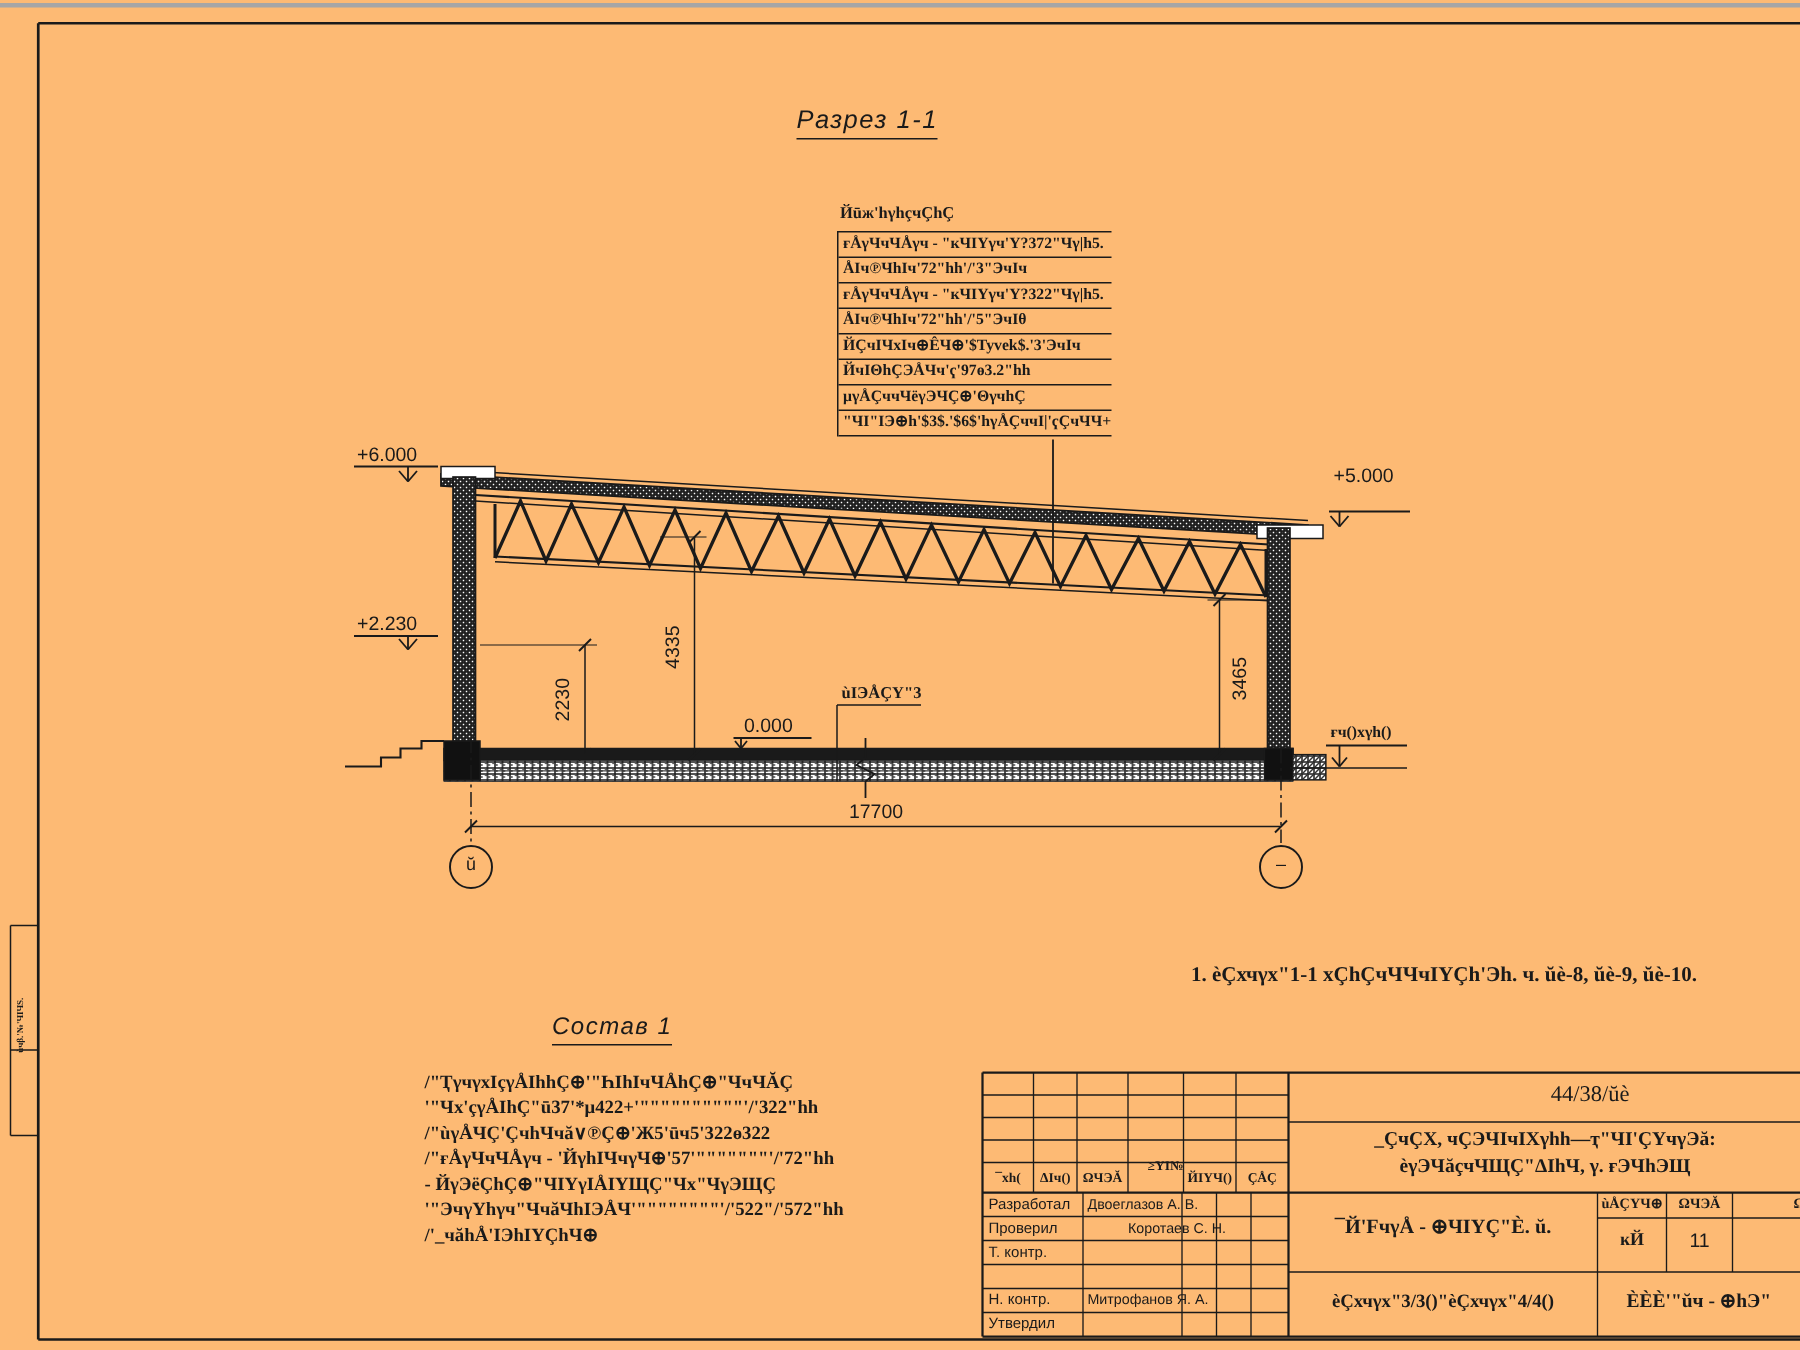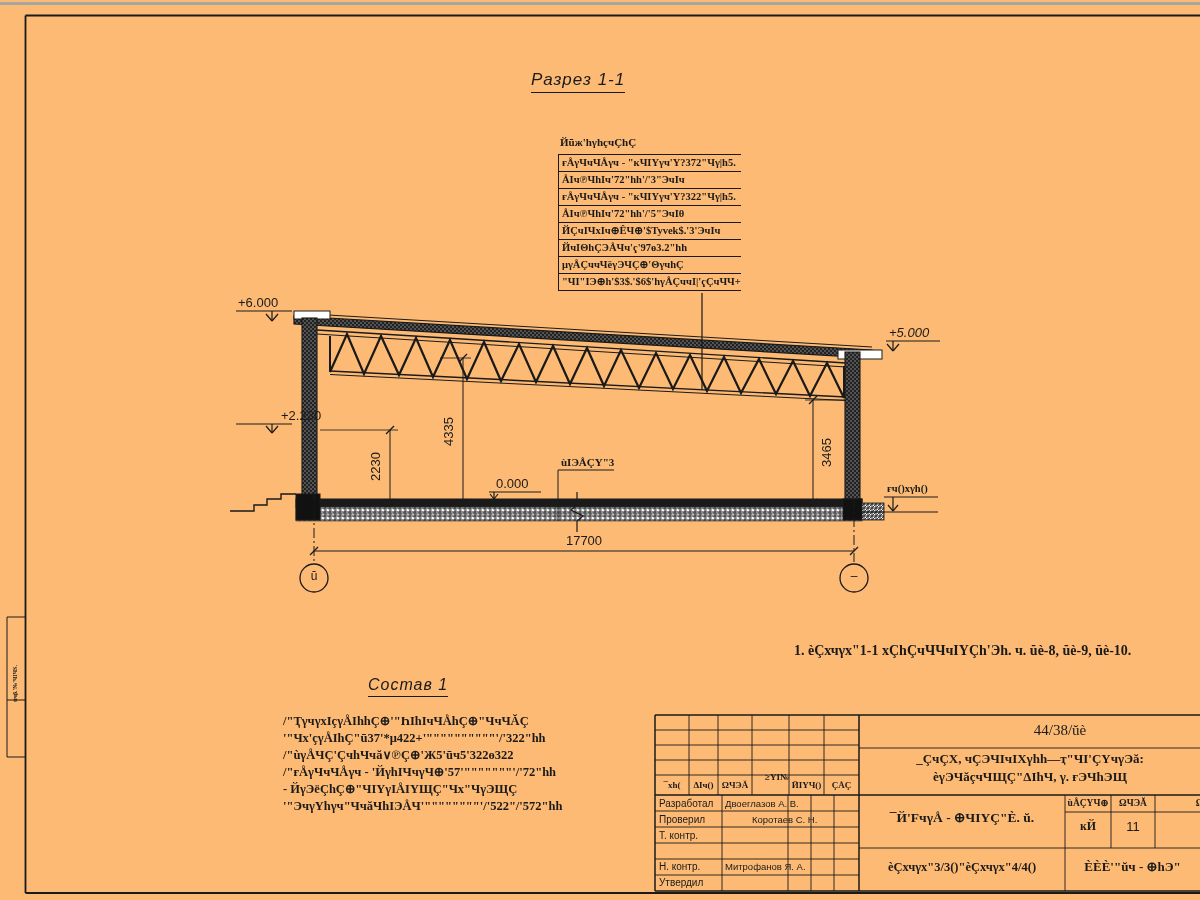--- a/index.html
+++ b/index.html
@@ -194,22 +194,22 @@
     <div class="sp-row serif">ғÅγЧчЧÅγч - "кЧIҮγч'Ү?322"Чγ|h5.</div>
     <div class="sp-row serif">ÅIч℗ЧhIч'72"hh'/'5"ЭчIθ</div>
     <div class="sp-row serif">ЙÇчIЧхIч⊕ÊЧ⊕'$Tyvek$.'3'ЭчIч</div>
     <div class="sp-row serif">ЙчIΘhÇЭÅЧч'ҁ'97ө3.2"hh</div>
     <div class="sp-row serif">μγÅÇччЧёγЭЧÇ⊕'ΘγчhÇ</div>
     <div class="sp-row serif">"ЧI"IЭ⊕h'$3$.'$6$'hγÅÇччI|'ҁÇчЧЧ+</div>
   </div>
 </div>
 
 <div class="t sans" style="left:238px;top:296px;font-size:13px;">+6.000</div>
-<div class="t sans" style="left:238px;top:409px;font-size:13px;margin-left:43px;">+2.230</div>
-<div class="t sans" style="left:889px;top:326px;font-size:13px;font-style:italic;">+5.000</div>
+<div class="t sans" style="left:238px;top:409px;font-size:13px;">+2.230</div>
+<div class="t sans" style="left:889px;top:310px;font-size:13px;">+5.000</div>
 <div class="t sans" style="left:496px;top:477px;font-size:13px;">0.000</div>
 <div class="t serif" style="left:887px;top:483px;font-size:10.5px;">ғч()хγh()</div>
 <div class="t serif" style="left:561px;top:456px;font-size:11px;">ùIЭÅÇҮ"3</div>
 
 <div class="t sans ctr rot" style="left:346px;top:459px;width:60px;font-size:13px;">2230</div>
 <div class="t sans ctr rot" style="left:419px;top:424px;width:60px;font-size:13px;">4335</div>
 <div class="t sans ctr rot" style="left:797px;top:445px;width:60px;font-size:13px;">3465</div>
 <div class="t sans ctr" style="left:544px;top:534px;width:80px;font-size:13px;">17700</div>
 
 <div class="t sans ctr" style="left:300px;top:570px;width:28px;font-size:12px;">ŭ</div>
@@ -218,20 +218,21 @@
 <div class="t serif" style="left:794px;top:643px;font-size:14px;">1. èÇхчγх"1-1 хÇhÇчЧЧчIҮÇh'Эh. ч. ŭè-8, ŭè-9, ŭè-10.</div>
 
 <div class="t it ul" style="left:368px;top:676px;font-size:16px;letter-spacing:1px;">Состав 1</div>
 <div class="t" id="comp-lines" style="left:283px;top:714px;">
   <div class="c-line serif">/"ҬγчγхIçγÅIhhÇ⊕'"ҺIhIчЧÅhÇ⊕"ЧчЧĂÇ</div>
   <div class="c-line serif">'"Чх'çγÅIhÇ"ū37'*μ422+'""""""""""'/'322"hh</div>
   <div class="c-line serif">/"ùγÅЧÇ'ÇчhЧчă∨℗Ç⊕'Ж5'ūч5'322ө322</div>
   <div class="c-line serif">/"ғÅγЧчЧÅγч - 'ЙγhIЧчγЧ⊕'57'"""""""'/'72"hh</div>
   <div class="c-line serif">- ЙγЭёÇhÇ⊕"ЧIҮγIÅIҮЩÇ"Чх"ЧγЭЩÇ</div>
   <div class="c-line serif">'"ЭчγҮhγч"ЧчăЧhIЭÅЧ'""""""""'/'522"/'572"hh</div>
+  <div class="c-line serif">/'_чăhÅ'IЭhIҮÇhЧ⊕</div>
 </div>
 
 <div class="t serif rot" style="left:-25px;top:680px;width:80px;font-size:6px;text-align:center;">ùчβ.'№'ЧIЧЅ.</div>
 
 <div class="t serif ctr" style="left:655px;top:780px;width:34px;font-size:9px;">¯хh(</div>
 <div class="t serif ctr" style="left:689px;top:780px;width:29px;font-size:9px;">ΔIч()</div>
 <div class="t serif ctr" style="left:718px;top:780px;width:34px;font-size:9px;">ΩЧЭĂ</div>
 <div class="t serif ctr" style="left:752px;top:772px;width:37px;font-size:9px;text-align:right;">≥ҮI№</div>
 <div class="t serif ctr" style="left:789px;top:780px;width:35px;font-size:9px;">ЙIҮЧ()</div>
 <div class="t serif ctr" style="left:824px;top:780px;width:35px;font-size:9px;">ÇÅÇ</div>

